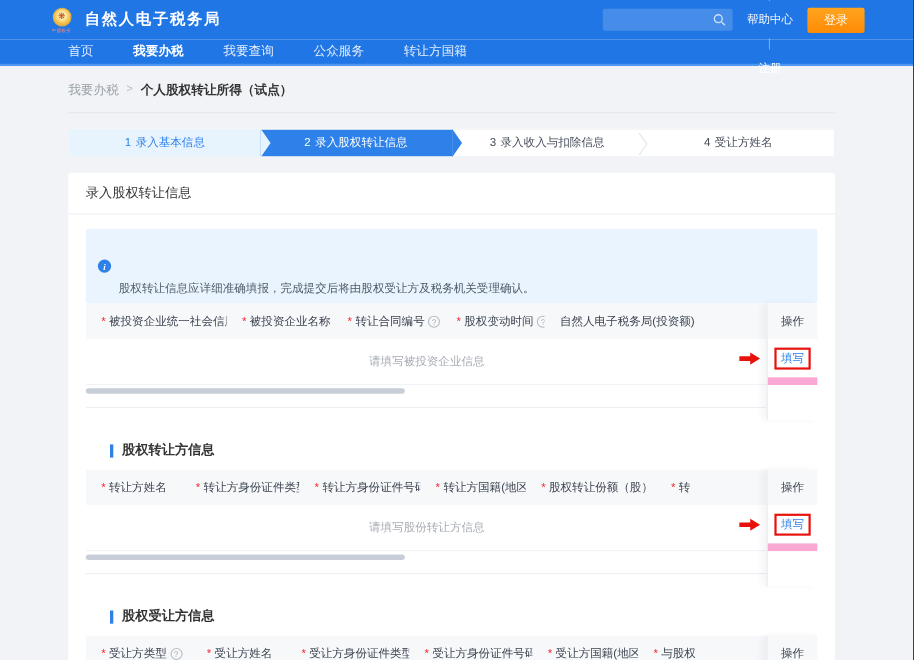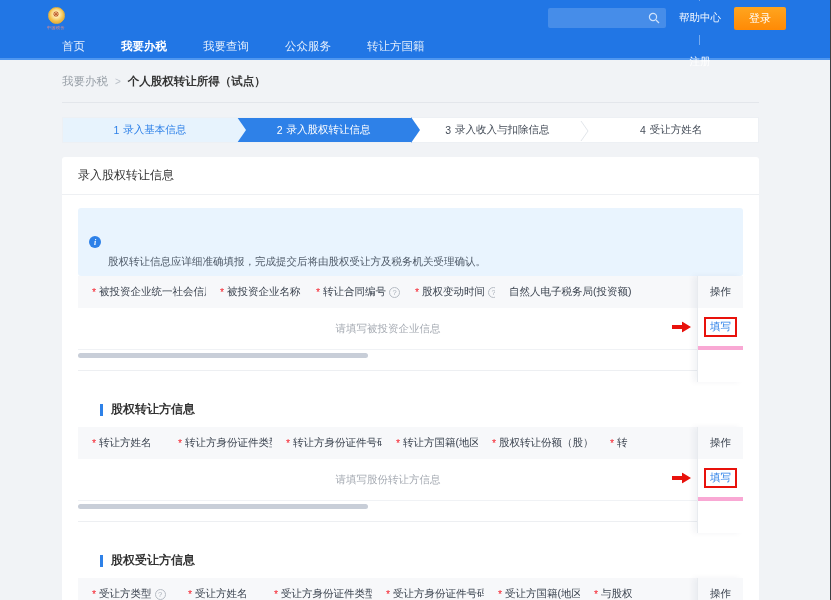--- a/index.html
+++ b/index.html
@@ -60,40 +60,41 @@
   .thead { display:flex; height:32px; background:#f7f8fa; align-items:center; width:620px; }
   .th { display:flex; align-items:center; gap:3px; padding-left:14px; font-size:10.5px; color:#3c4450; white-space:nowrap; overflow:hidden; }
   .req { color:#f5222d; font-size:10.5px; }
   .help-ico { width:11px; height:11px; min-width:11px; border:1px solid #b6bcc4; border-radius:50%; color:#a9b0b9; font-size:7.5px; display:flex; align-items:center; justify-content:center; cursor:pointer; }
   .trow { height:42px; width:620px; display:flex; align-items:center; justify-content:center; border-bottom:1px solid #f0f2f5; }
   .empty-text { font-size:10.5px; color:#a6abb3; }
   .hscroll { margin-top:3px; width:290px; height:5px; border-radius:3px; background:#c8ced8; cursor:pointer; }
 
   .opcol { position:absolute; top:0; right:0; bottom:-12px; width:46px; background:#fff; border-left:1px solid #e8ebef; box-shadow:-4px 0 6px rgba(20,40,80,.05); z-index:4; }
   .opcol .op-h { height:32px; background:#f7f8fa; display:flex; align-items:center; justify-content:center; font-size:10.5px; color:#3c4450; }
-  .opcol .op-b { height:42px; display:flex; align-items:center; justify-content:center; position:relative; border-bottom:4px solid #f9a8d4; }
+  .opcol .op-b { height:42px; display:flex; align-items:center; justify-content:center; position:relative; border-bottom:7px solid #f9a8d4; }
   .fill-link { color:#2e81e8; font-size:10.5px; cursor:pointer; border:2px solid #e8120c; padding:1px 4px; background:#fff; }
   .red-arrow { position:absolute; left:-26px; top:50%; transform:translateY(-50%); line-height:0; }
 
   
   .t1c1{width:128px}.t1c2{width:96px}.t1c3{width:99px}.t1c4{width:94px}.t1c5{flex:1}
   .t2c1{width:86px}.t2c2{width:108px}.t2c3{width:110px}.t2c4{width:96px}.t2c5{width:118px}.t2c6{flex:1}
   .t3c1{width:96px}.t3c2{width:86px}.t3c3{width:112px}.t3c4{width:112px}.t3c5{width:96px}.t3c6{width:52px}
 </style>
 </head>
 <body>
 
 <div class="page">
 
   <header class="topbar">
     <div class="brand">
       <span class="emblem-wrap">
         <span class="emblem">❋</span>
         <span class="emblem-sub">中国税务</span>
       </span>
+      <span class="brand-title">自然人电子税务局</span>
     </div>
     <div class="top-right">
       <div class="searchbox">
         <input type="text" style="">
         <svg width="12" height="12" viewBox="0 0 12 12">
           <circle cx="5" cy="5" r="3.6" fill="none" stroke="#cfe2fb" stroke-width="1.2"></circle>
           <line x1="8" y1="8" x2="11" y2="11" stroke="#cfe2fb" stroke-width="1.2"></line>
         </svg>
       </div>
       <div class="top-links">

